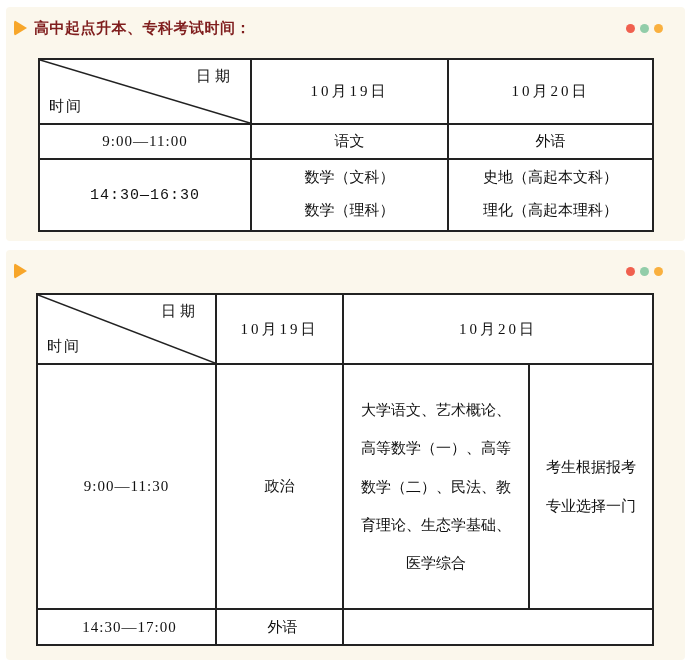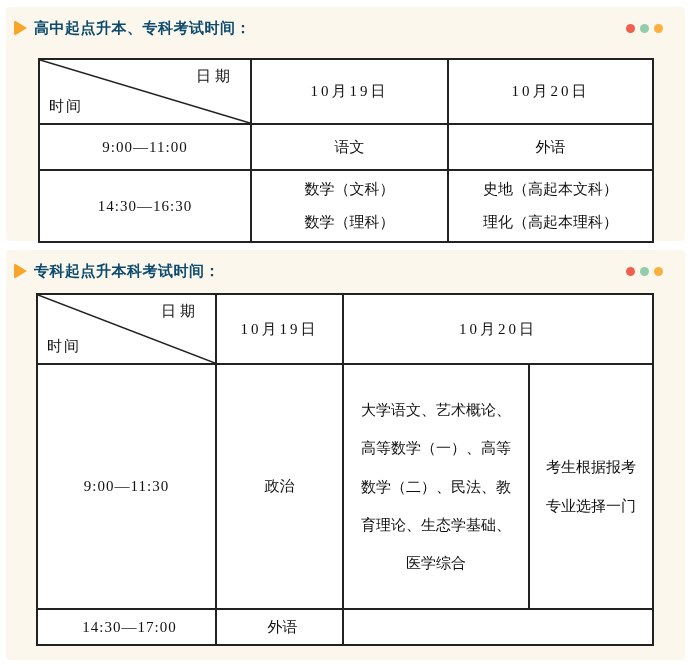--- a/index.html
+++ b/index.html
@@ -27,21 +27,21 @@
   }
   .tri {
     width:0; height:0;
     border-top:8px solid transparent;
     border-bottom:8px solid transparent;
     border-left:13px solid #f7a62a;
     border-radius:3px;
     margin-right:7px;
   }
   .section-title {
-    font-size:15px; font-weight:bold; color:#0c4a6e;
+    font-size:15px; font-weight:bold; color:#7f1d1d;
     letter-spacing:0.5px;
   }
   .dots { margin-left:auto; display:flex; align-items:center; gap:5px; }
   .dot  { width:9px; height:9px; border-radius:50%; }
   .dot-red    { background:#f0604f; }
   .dot-green  { background:#92cda9; }
   .dot-orange { background:#f9b03f; }
 
   table {
     position:absolute;
@@ -70,22 +70,22 @@
   .corner .lbl-date { position:absolute; top:7px;   right:16px; letter-spacing:4px; }
   .corner .lbl-time { position:absolute; bottom:7px; left:9px; letter-spacing:2px; }
 
   .date-head { letter-spacing:3px; }
   .time-cell { letter-spacing:1px; }
   .two-line  { line-height:2.2; }
   .subjects-cell { line-height:2.55; padding:26px 12px; }
   .note-cell     { line-height:2.55; padding:20px 10px; }
 
   #table1 tr.hrow  td { height:65px; }
-  #table1 tr.row1  td { height:46px; }
-  #table1 tr.row2  td { height:53px; }
+  #table1 tr.row1  td { height:35px; }
+  #table1 tr.row2  td { height:53px;font-family:Liberation Mono, monospace; }
   #table2 tr.hrow  td { height:70px; }
   #table2 tr.row1  td { height:242px; }
   #table2 tr.row2  td { height:36px;padding-left:12px; }
 </style>
 </head>
 <body>
 
 <div class="card card1">
   <div class="section-header">
     <span class="tri"></span>
@@ -94,21 +94,20 @@
       <span class="dot dot-red"></span>
       <span class="dot dot-green"></span>
       <span class="dot dot-orange"></span>
     </span>
   </div>
 </div>
 
 <div class="card card2">
   <div class="section-header">
     <span class="tri"></span>
-    <span class="section-title">专科起点升本科考试时间：</span>
     <span class="dots">
       <span class="dot dot-red"></span>
       <span class="dot dot-green"></span>
       <span class="dot dot-orange"></span>
     </span>
   </div>
 </div>
 
 <table id="table1">
   <colgroup>

